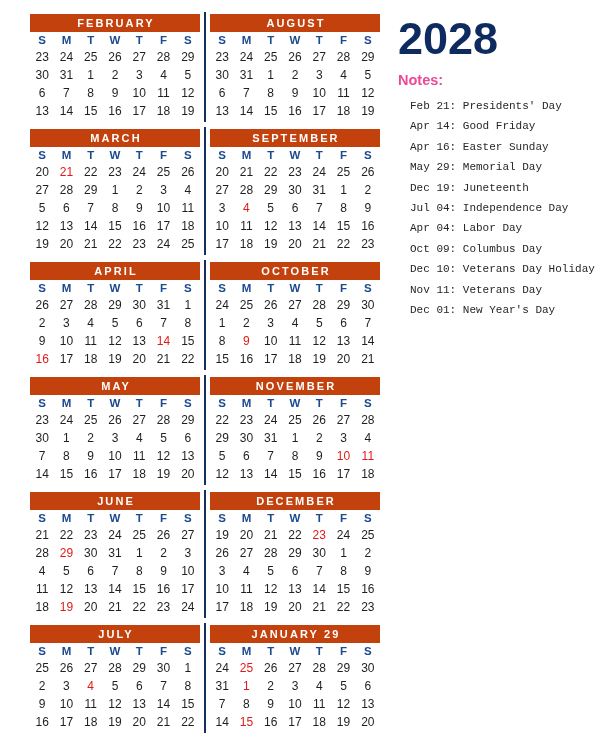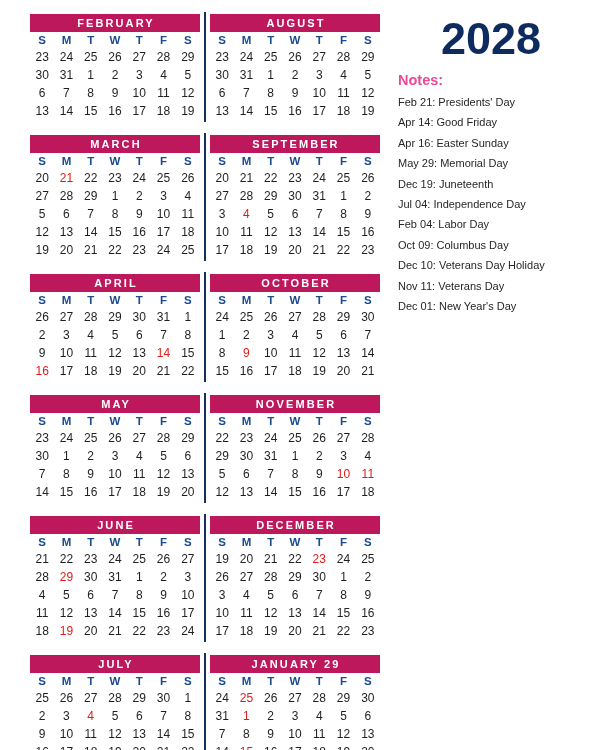--- a/index.html
+++ b/index.html
@@ -28,21 +28,21 @@
     top: 14px;
     width: 350px;
     height: 722px;
   }
   .month-row {
     display: flex;
     width: 350px;
     position: relative;
   }
   .month-row + .month-row {
-    margin-top: 15px;
+    margin-top: 9px;
   }
   .col-divider {
     width: 10px;
     flex: 0 0 10px;
     position: relative;
   }
   .col-divider::before {
     content: "";
     position: absolute;
     left: 4px;
@@ -50,21 +50,21 @@
     bottom: -2px;
     width: 2px;
     background: #15305c;
   }
 
   .month {
     width: 170px;
     flex: 0 0 170px;
   }
   .month-title {
-    background: #be185d;
+    background: #c2410c;
     color: #ffffff;
     font-size: 11px;
     font-weight: bold;
     letter-spacing: 2.1px;
     text-align: center;
     padding: 3px 0 3px 2px;
     line-height: 12px;
     text-transform: uppercase;
     box-sizing: border-box;
     height: 18px;
@@ -95,39 +95,40 @@
   }
 
   
   #side-panel {
     position: absolute;
     left: 398px;
     top: 14px;
     width: 192px;
   }
   #year-title {
-    text-align: center;
+    text-align: left;
     font-size: 45px;
     font-weight: bold;
     color: #0d2b5e;
     letter-spacing: 0px;
     line-height: 50px;
     padding-right: 6px;
     margin-bottom: 8px;
   }
   #notes-heading {
     font-size: 14.5px;
     font-weight: bold;
     color: #ec4899;
     margin-bottom: 8px;
   }
   ul#notes-list {
     list-style: none;
-    margin: 0;
+    margin: 12px;
     padding: 0;
+    font-family: Liberation Mono, monospace;
   }
   ul#notes-list li {
     font-size: 11px;
     color: #262626;
     line-height: 13px;
     margin-bottom: 7.4px;
     white-space: nowrap;
   }
 </style>
 </head>
@@ -843,21 +844,21 @@
   <div id="side-panel">
     <div id="year-title">2028</div>
     <div id="notes-heading">Notes:</div>
     <ul id="notes-list">
         <li>Feb 21: Presidents' Day</li>
         <li>Apr 14: Good Friday</li>
         <li>Apr 16: Easter Sunday</li>
         <li>May 29: Memorial Day</li>
         <li>Dec 19: Juneteenth</li>
         <li>Jul 04: Independence Day</li>
-        <li>Feb 04: Labor Day</li>
+        <li>Apr 04: Labor Day</li>
         <li>Oct 09: Columbus Day</li>
         <li>Dec 10: Veterans Day Holiday</li>
         <li>Nov 11: Veterans Day</li>
         <li>Dec 01: New Year's Day</li>
       </ul>
   </div>
 
 </div>
 
 </body></html>

